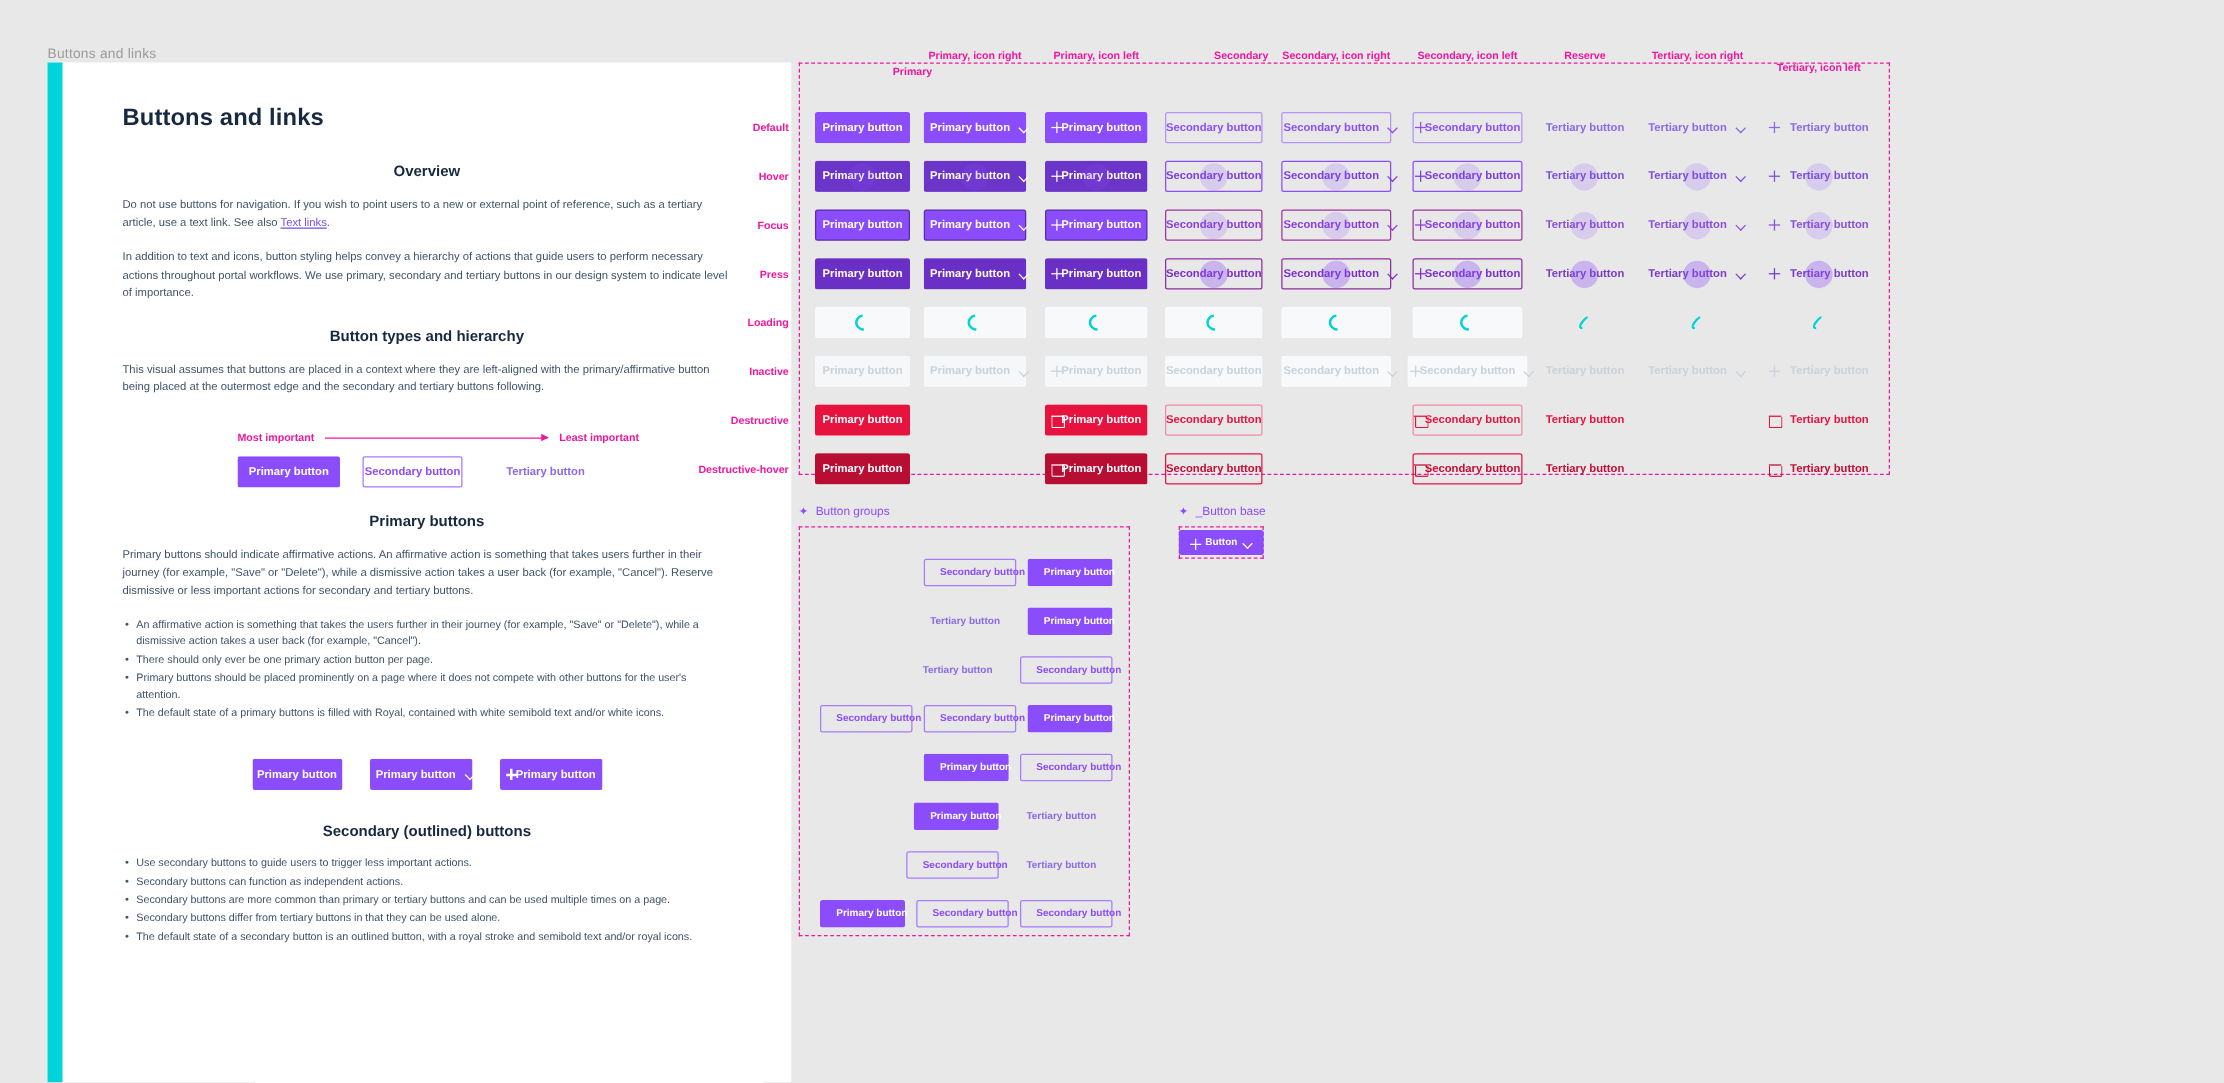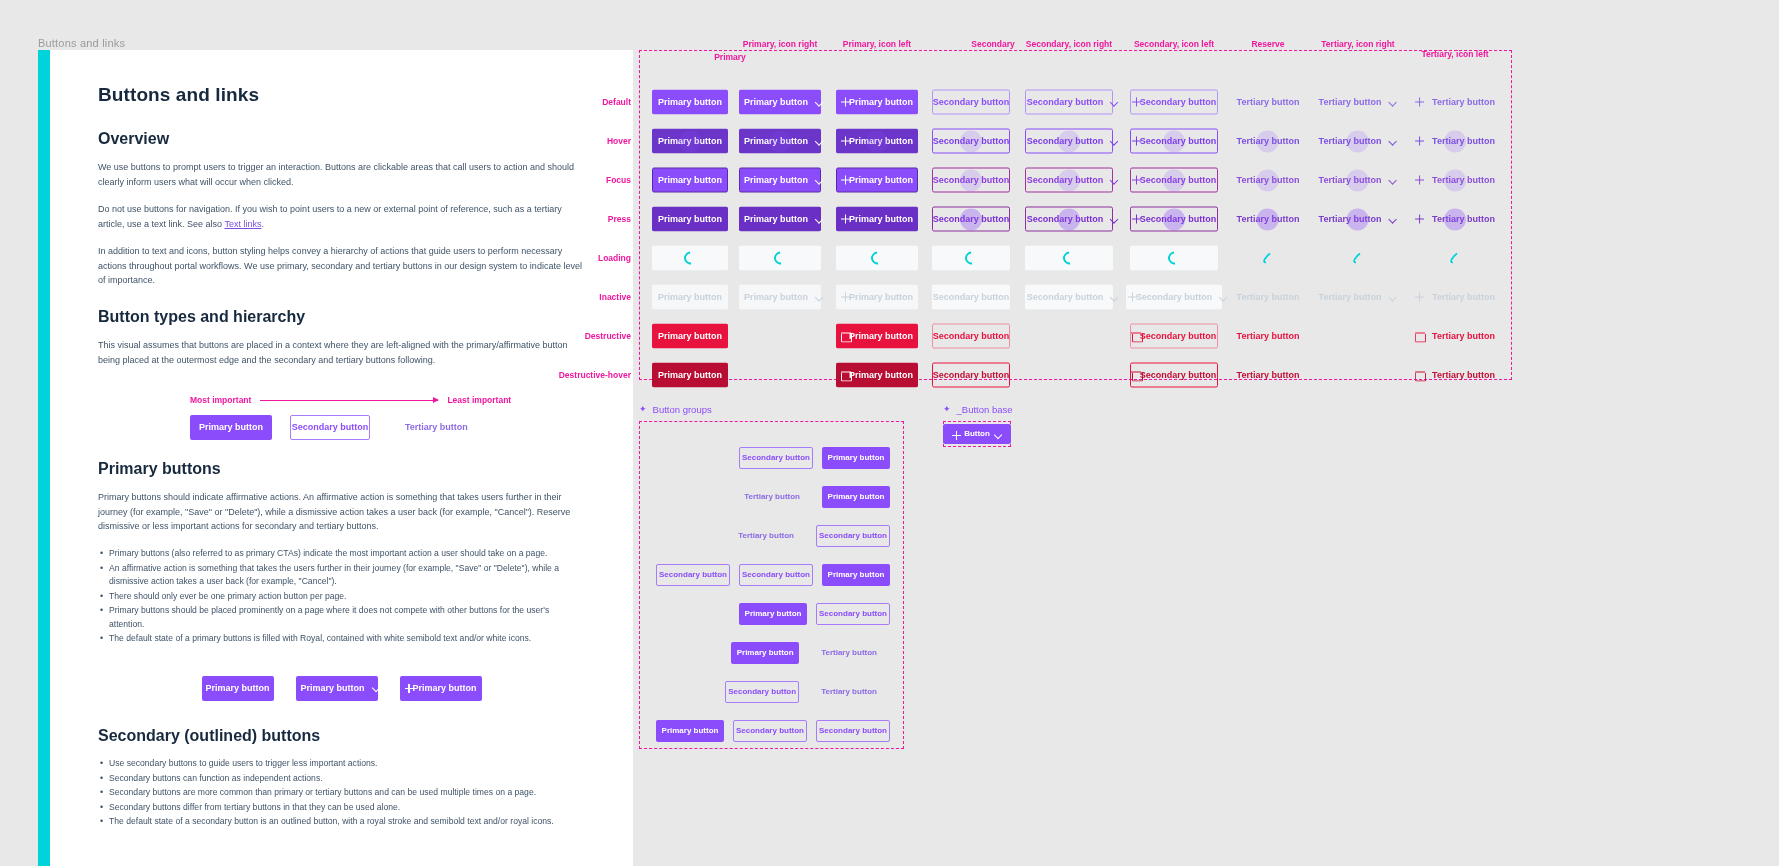--- a/index.html
+++ b/index.html
@@ -19,21 +19,21 @@
   .doc-frame {
     position: absolute; left: 38px; top: 50px;
     width: 595px; height: 816px;
     background: #ffffff;
     display: flex;
   }
   .doc-accent { width: 12px; background: #00d3d9; flex: 0 0 12px; }
   .doc-body { flex: 1; padding: 34px 48px 0 48px; overflow: hidden; }
 
   .doc-h1 { font-size: 19px; font-weight: bold; color: #17293f; margin-bottom: 24px; letter-spacing:.1px;}
-  .doc-h2 { font-size: 16px; font-weight: bold; color: #17293f; margin: 20px 0 12px; }
+  .doc-h2 { font-size: 12px; font-weight: bold; color: #17293f; margin: 20px 0 12px; text-align: center; }
   .doc-p { font-size: 9px; line-height: 1.62; color: #3f5367; margin-bottom: 13px; }
   .doc-p a { color: #7a4fe0; text-decoration: underline; }
   .doc-ul { list-style: none; margin: 4px 0 0 0; }
   .doc-ul li {
     font-size: 8.6px; line-height: 1.58; color: #3f5367;
     padding-left: 11px; position: relative; margin-bottom: 1px;
   }
   .doc-ul li::before {
     content: "\2022"; position: absolute; left: 2px; top: -1px;
     color: #3f5367; font-size: 9px;
@@ -54,21 +54,21 @@
   
   .doc-btnrow { display: flex; gap: 22px; justify-content: center; margin: 30px 0 26px; }
 
   
   .btn {
     display: inline-flex; align-items: center; justify-content: center;
     gap: 8px; font-size: 9px; font-weight: bold;
     height: 25px; padding: 0 16px; border-radius: 2px;
     white-space: nowrap; border: 1px solid transparent; line-height: 1;
   }
-  .btn.sm { height: 22px; font-size: 8px; padding: 0 12px; }
+  .btn.sm { height: 22px; font-size: 8px; padding: 0 12px; justify-content: space-between; }
   .btn-primary   { background: #8b4dfb; color: #fff; }
   .btn-secondary { background: transparent; color: #8b4dfb; border-color: #a87bfb; }
   .btn-tertiary  { background: transparent; color: #8b6ae6; border-color: transparent; }
 
   .p-default { background: #8b4dfb; color:#fff; }
   .p-hover   { background: #6b35c9; color:#fff; }
   .p-focus   { background: #8b4dfb; color:#fff; border:1px solid #5b2aa8; }
   .p-press   { background: #6a2fc4; color:#fff; }
   .s-default { background: transparent; color:#8b4dfb; border:1px solid #b394f7; }
   .s-hover   { background: transparent; color:#7a3ce8; border:1px solid #8b4dfb; }
@@ -171,21 +171,20 @@
 
 <div id="root">
 
   <div class="canvas-label">Buttons and links</div>
 
   <div class="doc-frame">
     <div class="doc-accent"></div>
     <div class="doc-body">
       <div class="doc-h1">Buttons and links</div>
       <div class="doc-h2">Overview</div>
-      <p class="doc-p">We use buttons to prompt users to trigger an interaction. Buttons are clickable areas that call users to action and should clearly inform users what will occur when clicked.</p>
       <p class="doc-p"><span>Do not use buttons for navigation. If you wish to point users to a new or external point of reference, such as a tertiary article, use a text link. See also </span><a href="#">Text links</a><span>.</span></p>
       <p class="doc-p">In addition to text and icons, button styling helps convey a hierarchy of actions that guide users to perform necessary actions throughout portal workflows. We use primary, secondary and tertiary buttons in our design system to indicate level of importance.</p>
 
       <div class="doc-h2">Button types and hierarchy</div>
       <p class="doc-p">This visual assumes that buttons are placed in a context where they are left-aligned with the primary/affirmative button being placed at the outermost edge and the secondary and tertiary buttons following.</p>
 
       <div class="hier">
         <div class="hier-row">
           <span class="hier-label">Most important</span>
           <span class="hier-arrow"></span>
@@ -194,21 +193,20 @@
         <div class="hier-btns">
           <button class="btn btn-primary" style="width:82px">Primary button</button>
           <button class="btn btn-secondary" style="width:80px">Secondary button</button>
           <button class="btn btn-tertiary">Tertiary button</button>
         </div>
       </div>
 
       <div class="doc-h2">Primary buttons</div>
       <p class="doc-p">Primary buttons should indicate affirmative actions. An affirmative action is something that takes users further in their journey (for example, "Save" or "Delete"), while a dismissive action takes a user back (for example, "Cancel"). Reserve dismissive or less important actions for secondary and tertiary buttons.</p>
       <ul class="doc-ul">
-        <li>Primary buttons (also referred to as primary CTAs) indicate the most important action a user should take on a page.</li>
         <li>An affirmative action is something that takes the users further in their journey (for example, "Save" or "Delete"), while a dismissive action takes a user back (for example, "Cancel").</li>
         <li>There should only ever be one primary action button per page.</li>
         <li>Primary buttons should be placed prominently on a page where it does not compete with other buttons for the user's attention.</li>
         <li>The default state of a primary buttons is filled with Royal, contained with white semibold text and/or white icons.</li>
       </ul>
 
       <div class="doc-btnrow">
         <button class="btn btn-primary" style="width:72px">Primary button</button>
         <button class="btn btn-primary" style="width:82px">
           <span>Primary button</span>

